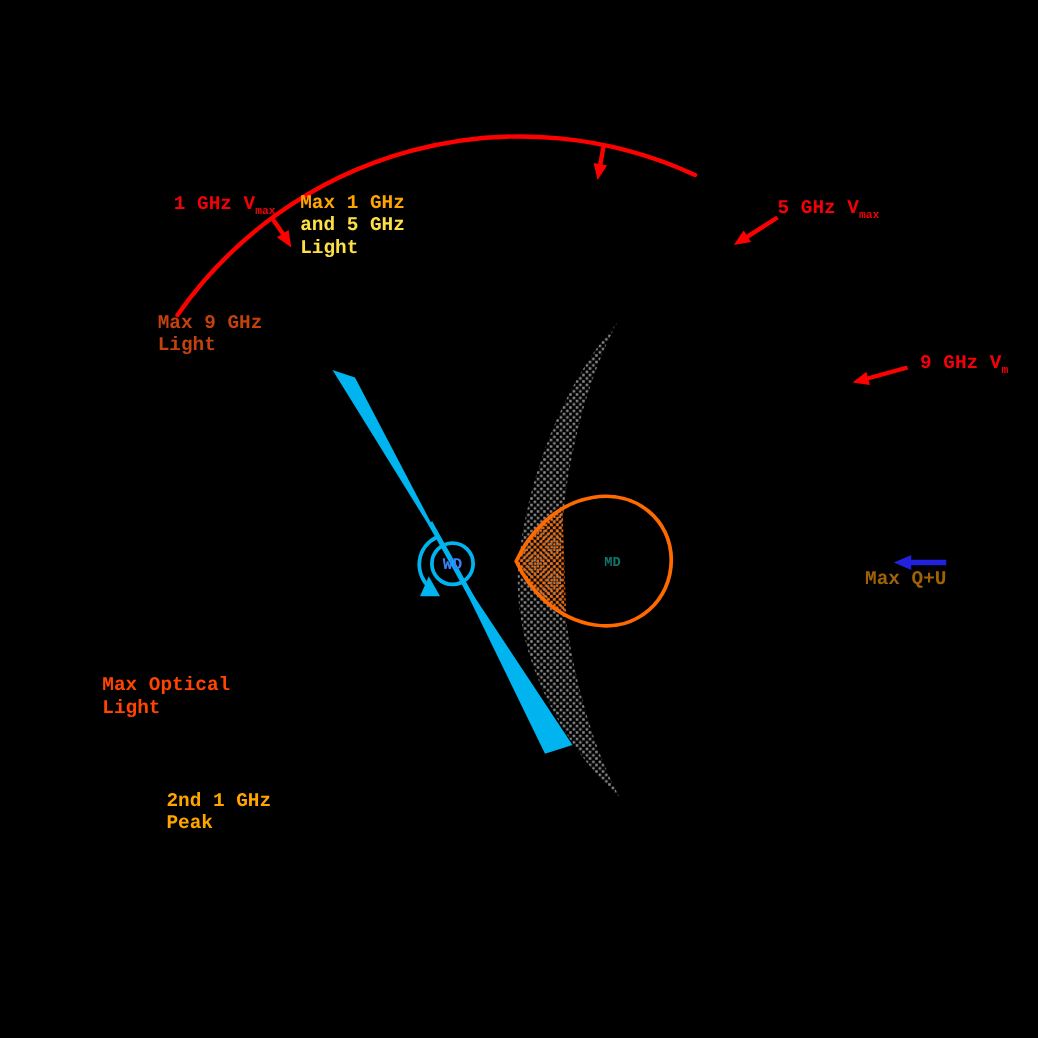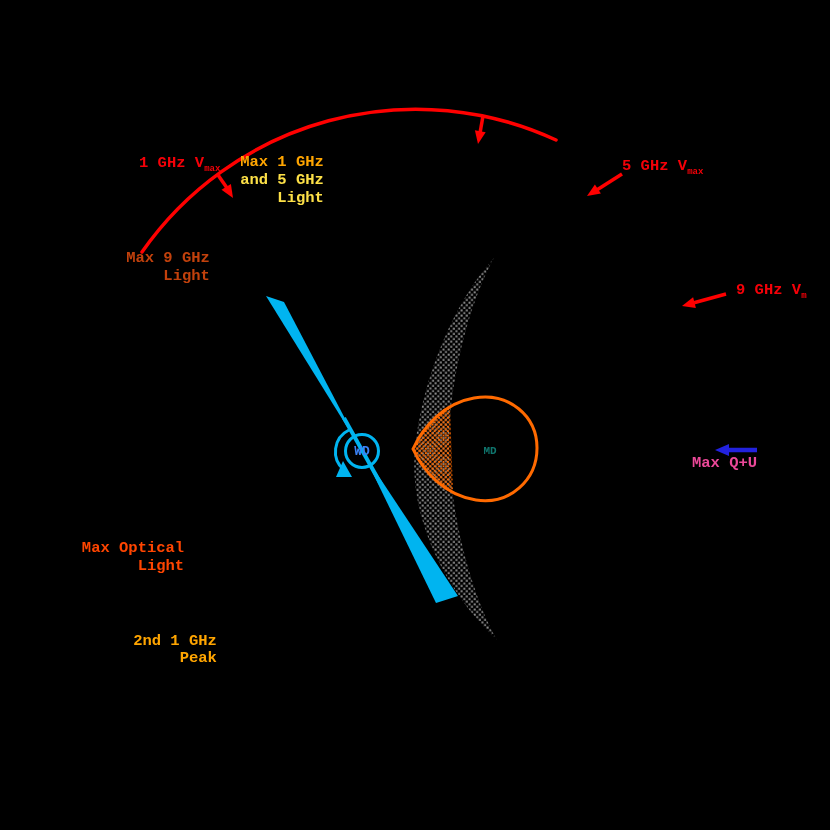--- a/index.html
+++ b/index.html
@@ -13,29 +13,29 @@
   }
   #stage svg{position:absolute;left:0;top:0;}
   .lbl{
     position:absolute;
     font-weight:bold;
     font-size:15.5px;
     line-height:18px;
     white-space:nowrap;
     z-index:5;
   }
-  .ctr{transform:translateX(-50%);text-align:right;}
+  .ctr{transform:translateX(-50%);text-align:left;}
   .mid{transform:translate(-50%,-50%);}
   sub{font-size:9px;line-height:0;}
   .red{color:#f50008;}
   .gold{color:#ffa500;}
   .green{color:#fde047;}
   .blu9{color:#c2410c;}
   .ored{color:#ff4500;}
-  .dblue{color:#ec4899;}
+  .dblue{color:#a16207;}
   .cyan{color:#3b82f6;}
   .wdtxt{font-size:13px;}
   .mdtxt{font-size:11px;color:#0f766e;}
 </style>
 </head>
 <body>
 
 <div id="stage">
 
   <svg width="830" height="830" viewBox="0 0 830 830">

